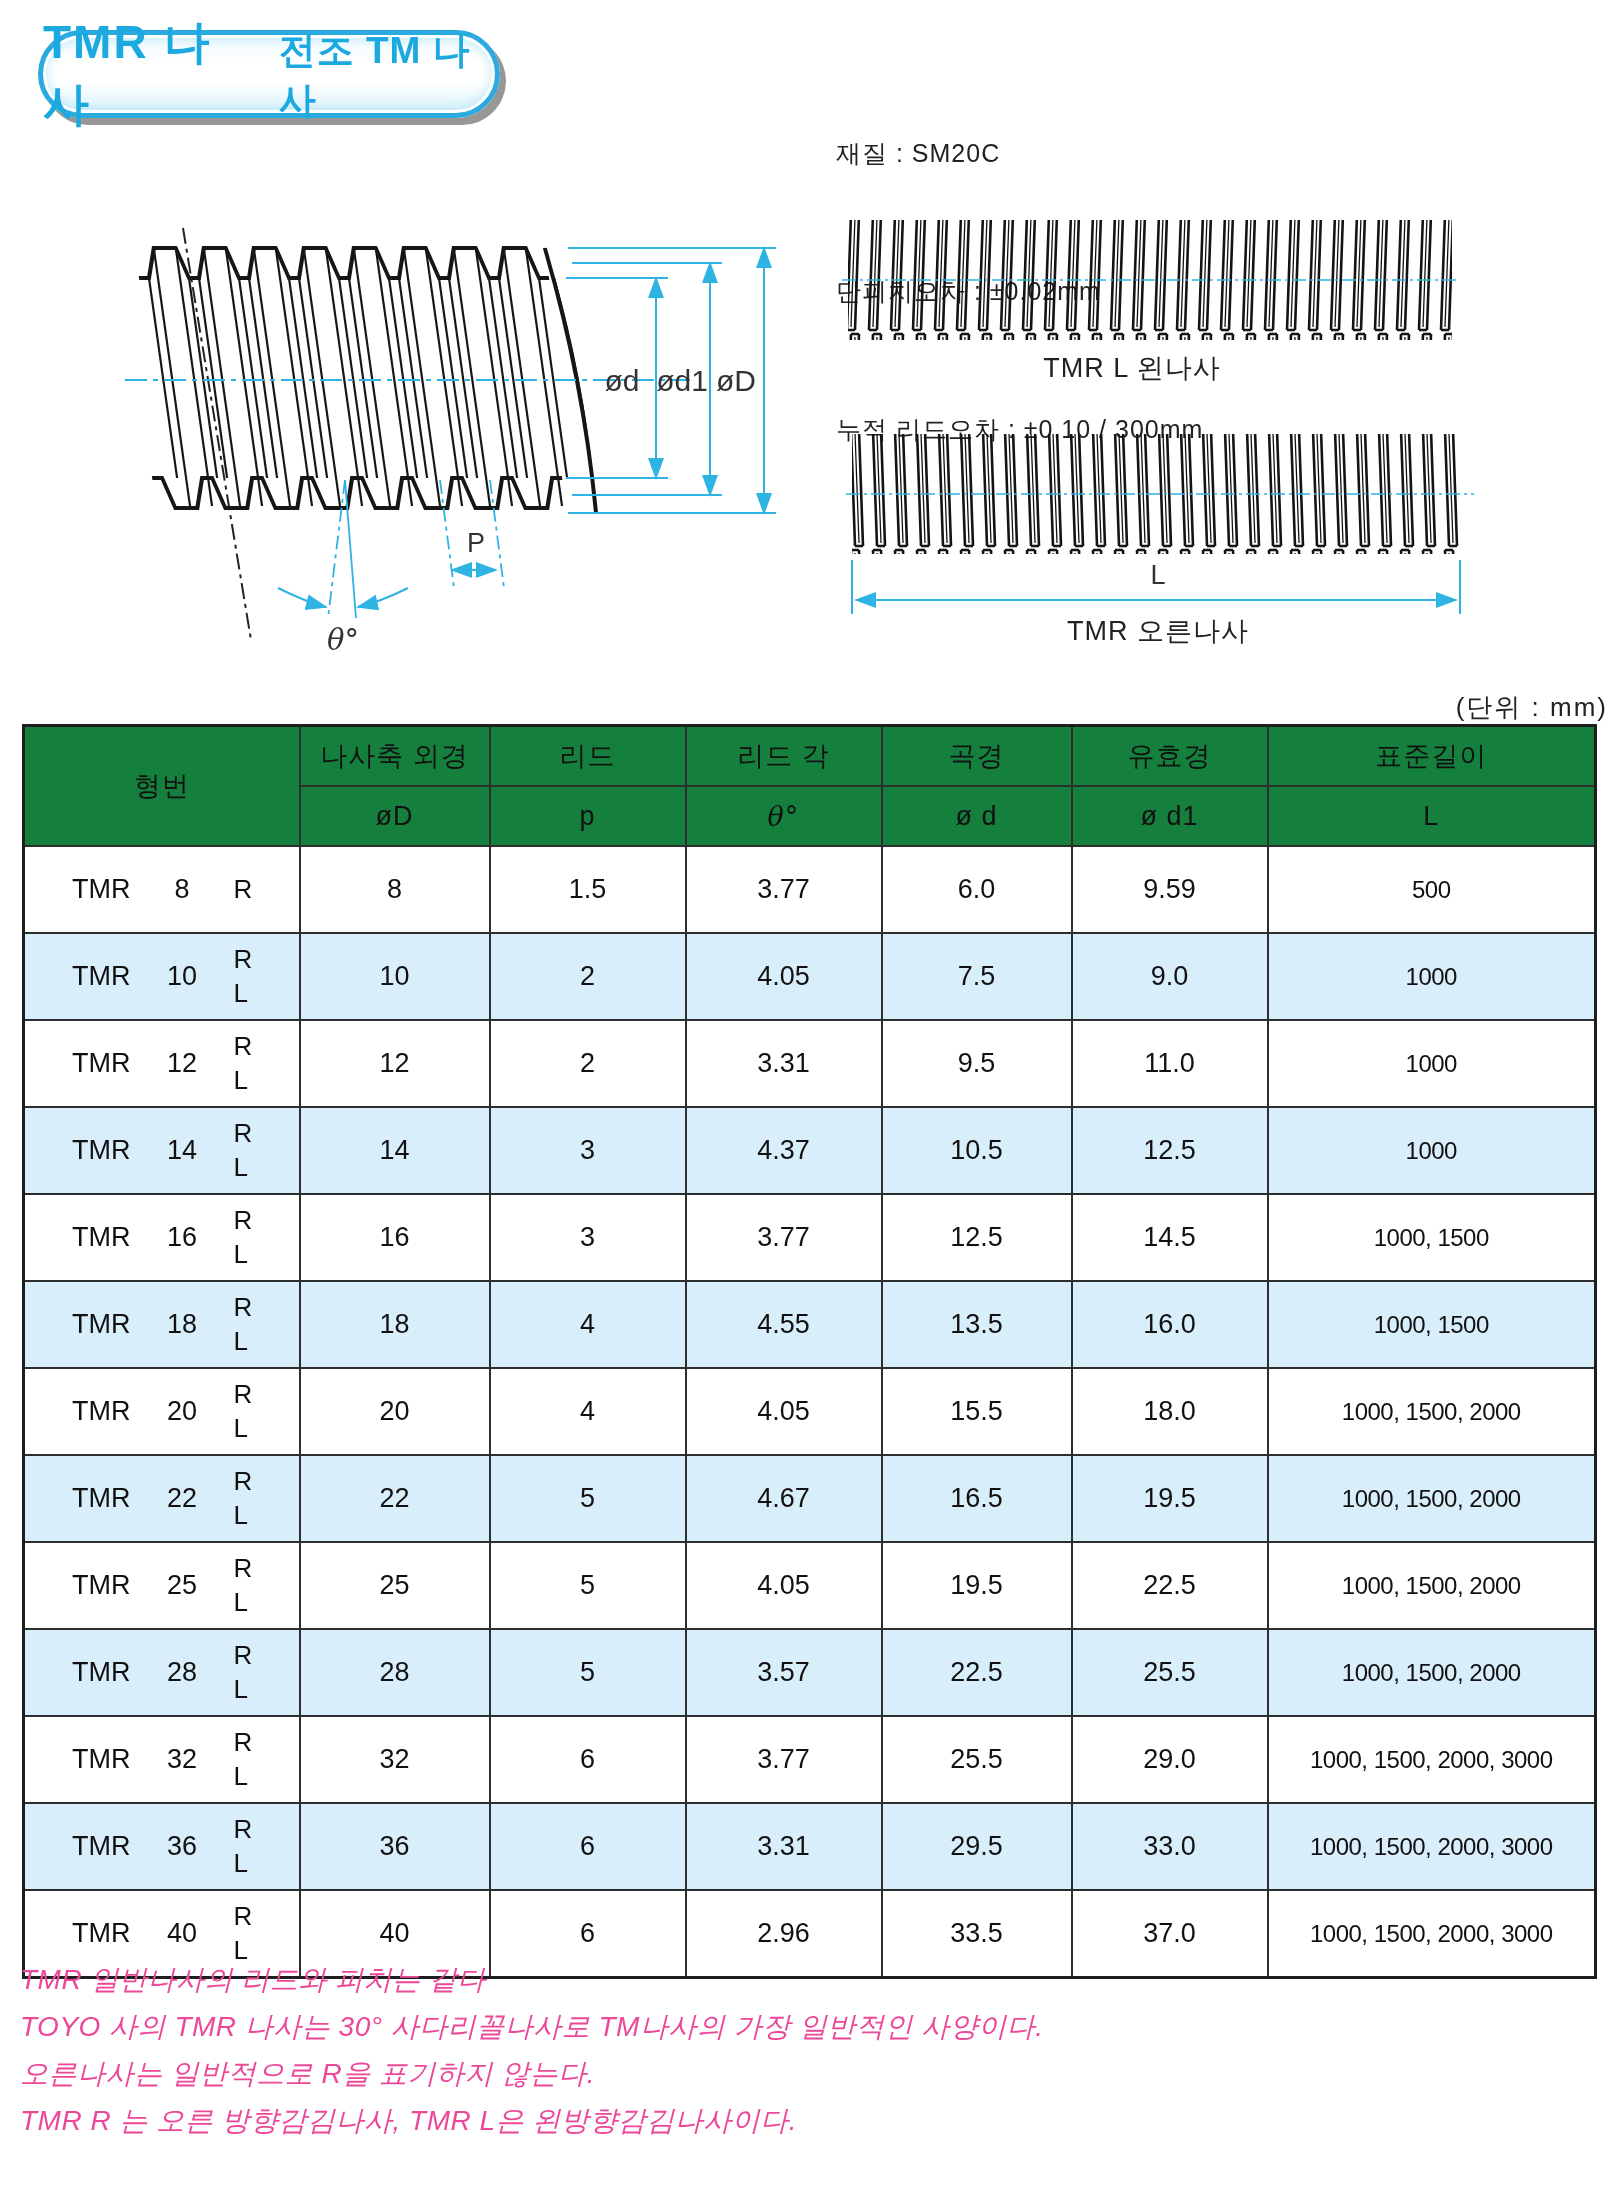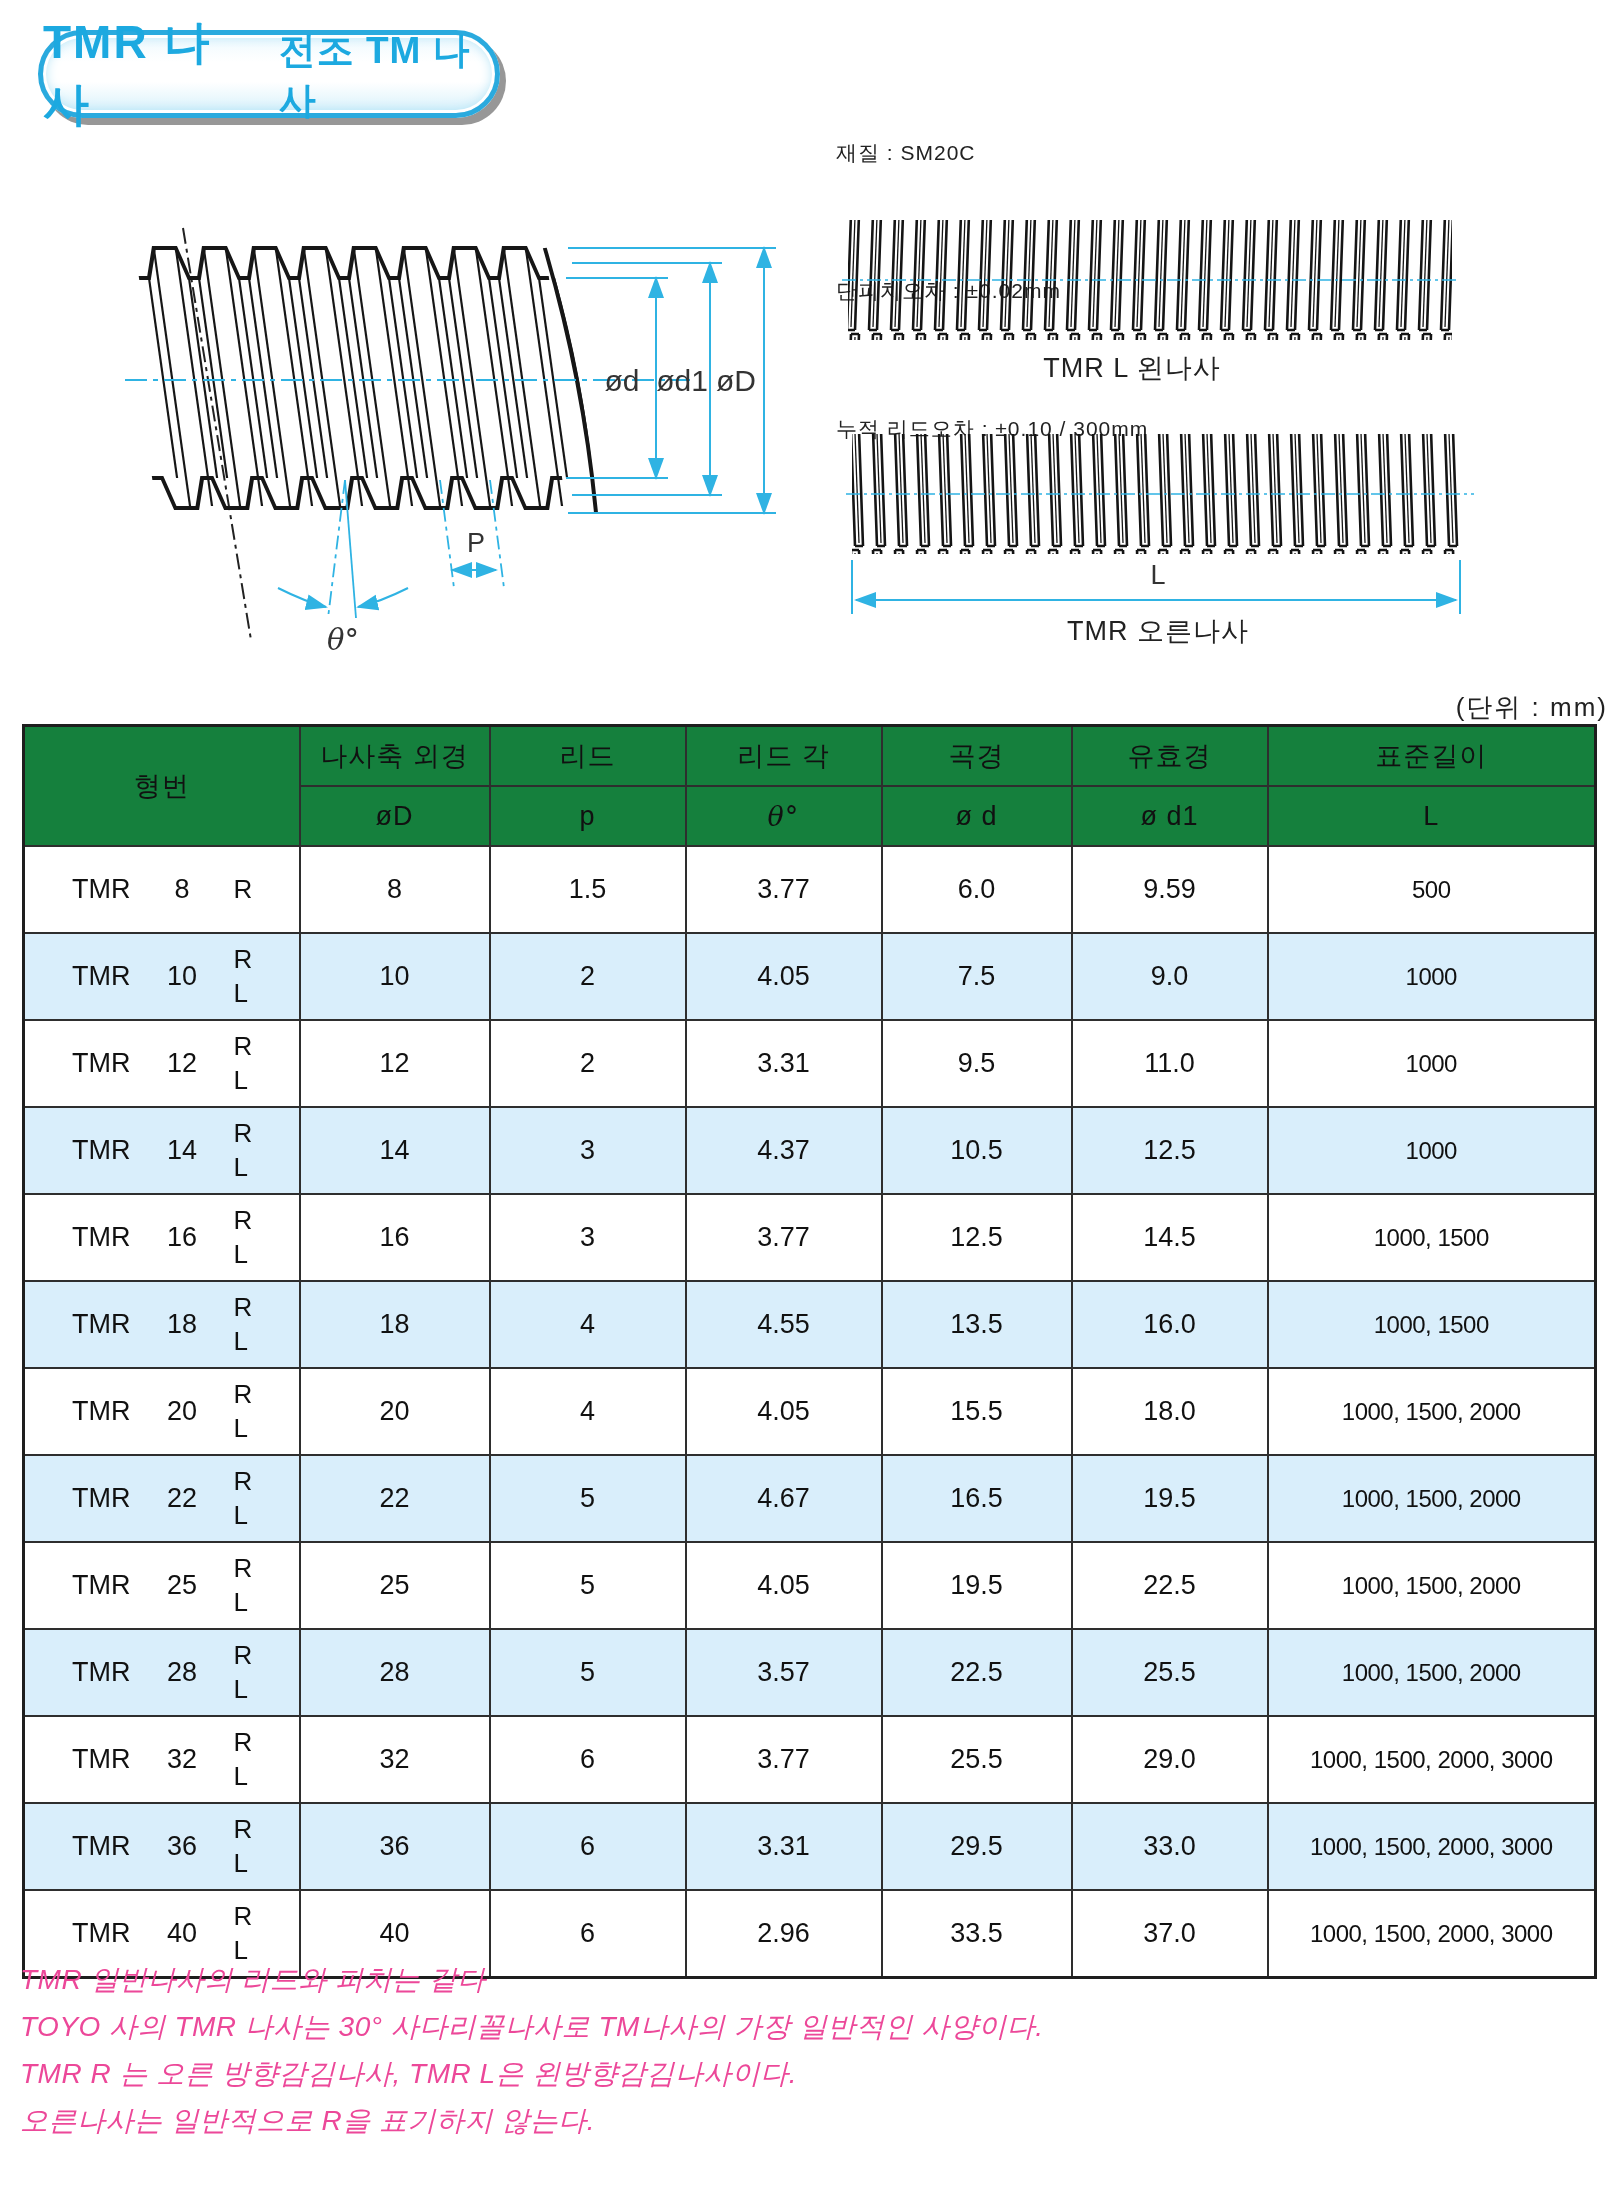--- a/index.html
+++ b/index.html
@@ -11,21 +11,21 @@
   .badge{
     position:absolute;left:38px;top:30px;width:452px;height:78px;
     border:5px solid #2aaade;border-radius:46px;
     box-shadow:6px 7px 0 rgba(125,125,125,.8), inset 0 0 0 3px #ffffff, inset 0 0 14px #9fdcf3;
     display:flex;align-items:center;justify-content:center;gap:32px;
     background:linear-gradient(180deg,#eef9fe,#ffffff 35%,#ffffff 60%,#d8f1fb);
   }
   .badge .t1{font-size:46px;font-weight:bold;color:#1ca9e0;letter-spacing:2px;}
   .badge .t2{font-size:37px;font-weight:bold;color:#1ca9e0;letter-spacing:1px;padding-top:4px;}
   
-  .specs{position:absolute;left:836px;top:38px;font-size:21px;line-height:46px;color:#222;letter-spacing:1px;white-space:pre;}
+  .specs{position:absolute;left:836px;top:38px;font-size:25px;line-height:46px;color:#222;letter-spacing:1px;white-space:pre;}
   
   .draw-left{position:absolute;left:100px;top:150px;width:700px;height:520px;}
   .rod1{position:absolute;left:842px;top:212px;width:620px;height:175px;}
   .rod2{position:absolute;left:846px;top:428px;width:630px;height:220px;}
   .dimlabel{font-size:30px;fill:#333;font-family:"Liberation Sans",sans-serif;}
   .plabel{font-size:27px;fill:#333;font-family:"Liberation Sans",sans-serif;}
   .theta{font-size:29px;fill:#333;font-family:"DejaVu Serif",serif;font-style:italic;}
   .caption{font-size:27px;fill:#222;font-family:"Liberation Sans",sans-serif;letter-spacing:1px;}
   
   .unit{position:absolute;top:690px;right:8px;font-size:26px;color:#222;letter-spacing:2px;}
@@ -421,15 +421,15 @@
       <td>37.0</td>
       <td class="lengths">1000, 1500, 2000, 3000</td>
     </tr>
   </tbody>
 </table>
 </div>
 
 <div class="notes">
   <div>TMR 일반나사의 리드와 피치는 같다</div>
   <div>TOYO 사의 TMR 나사는 30° 사다리꼴나사로 TM나사의 가장 일반적인 사양이다.</div>
+  <div>오른나사는 일반적으로 R을 표기하지 않는다.</div>
   <div>TMR  R 는 오른 방향감김나사, TMR L은 왼방향감김나사이다.</div>
-  <div>오른나사는 일반적으로 R을 표기하지 않는다.</div>
 </div>
 
 </body></html>

